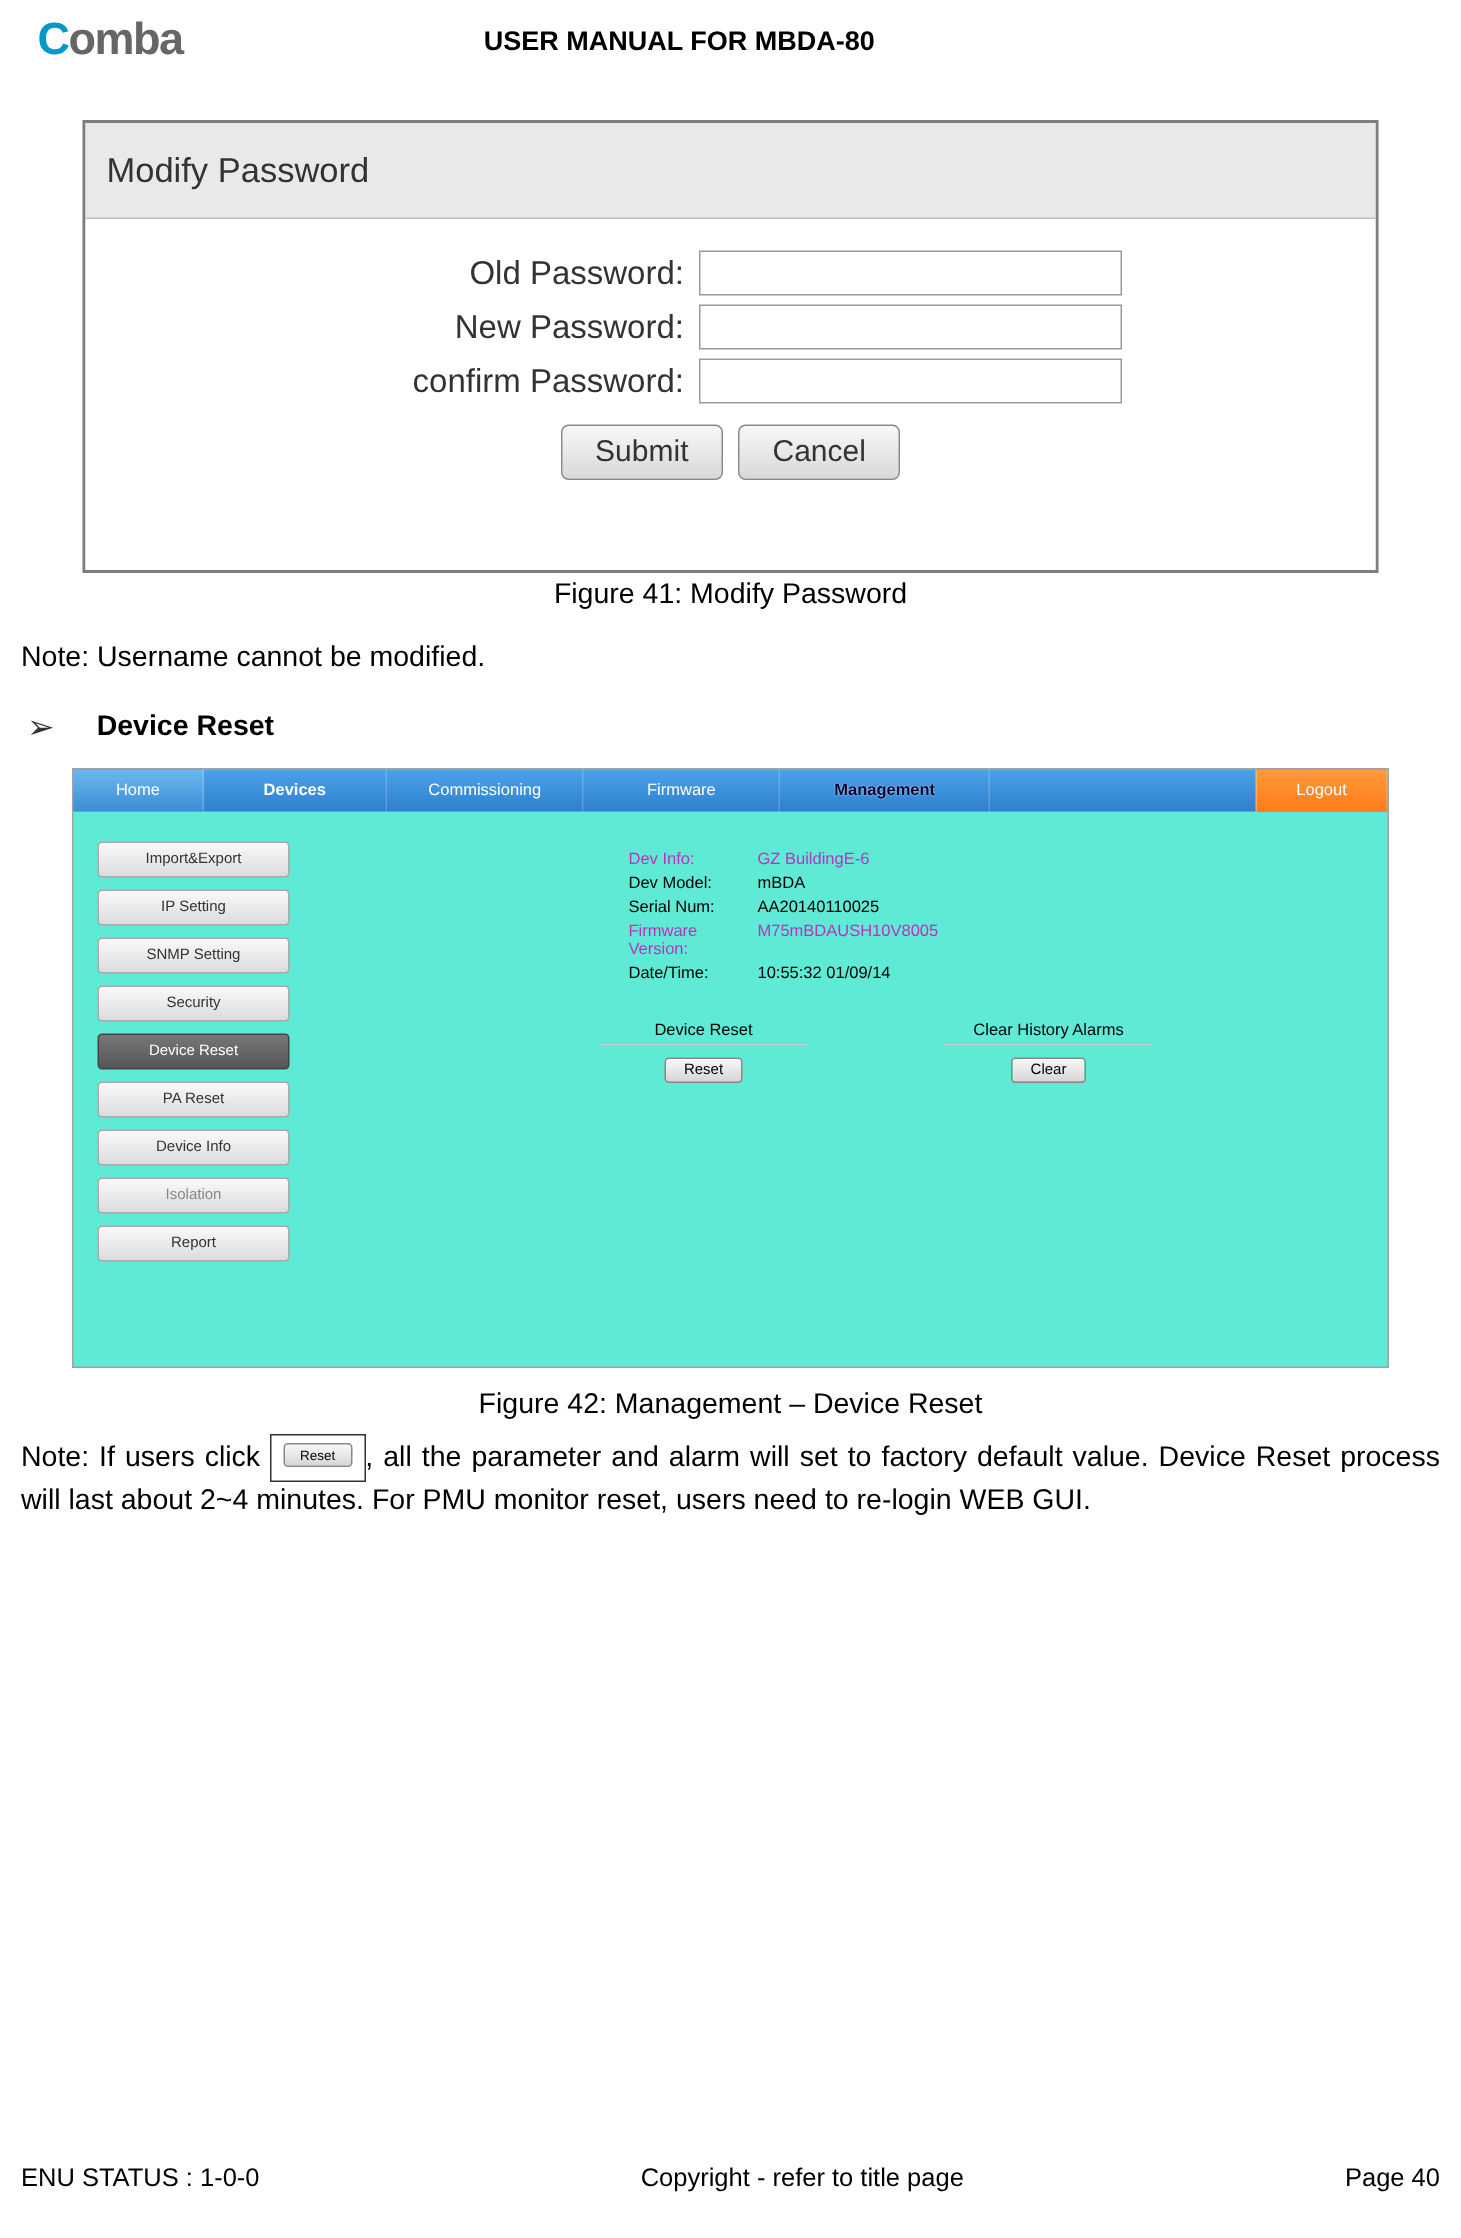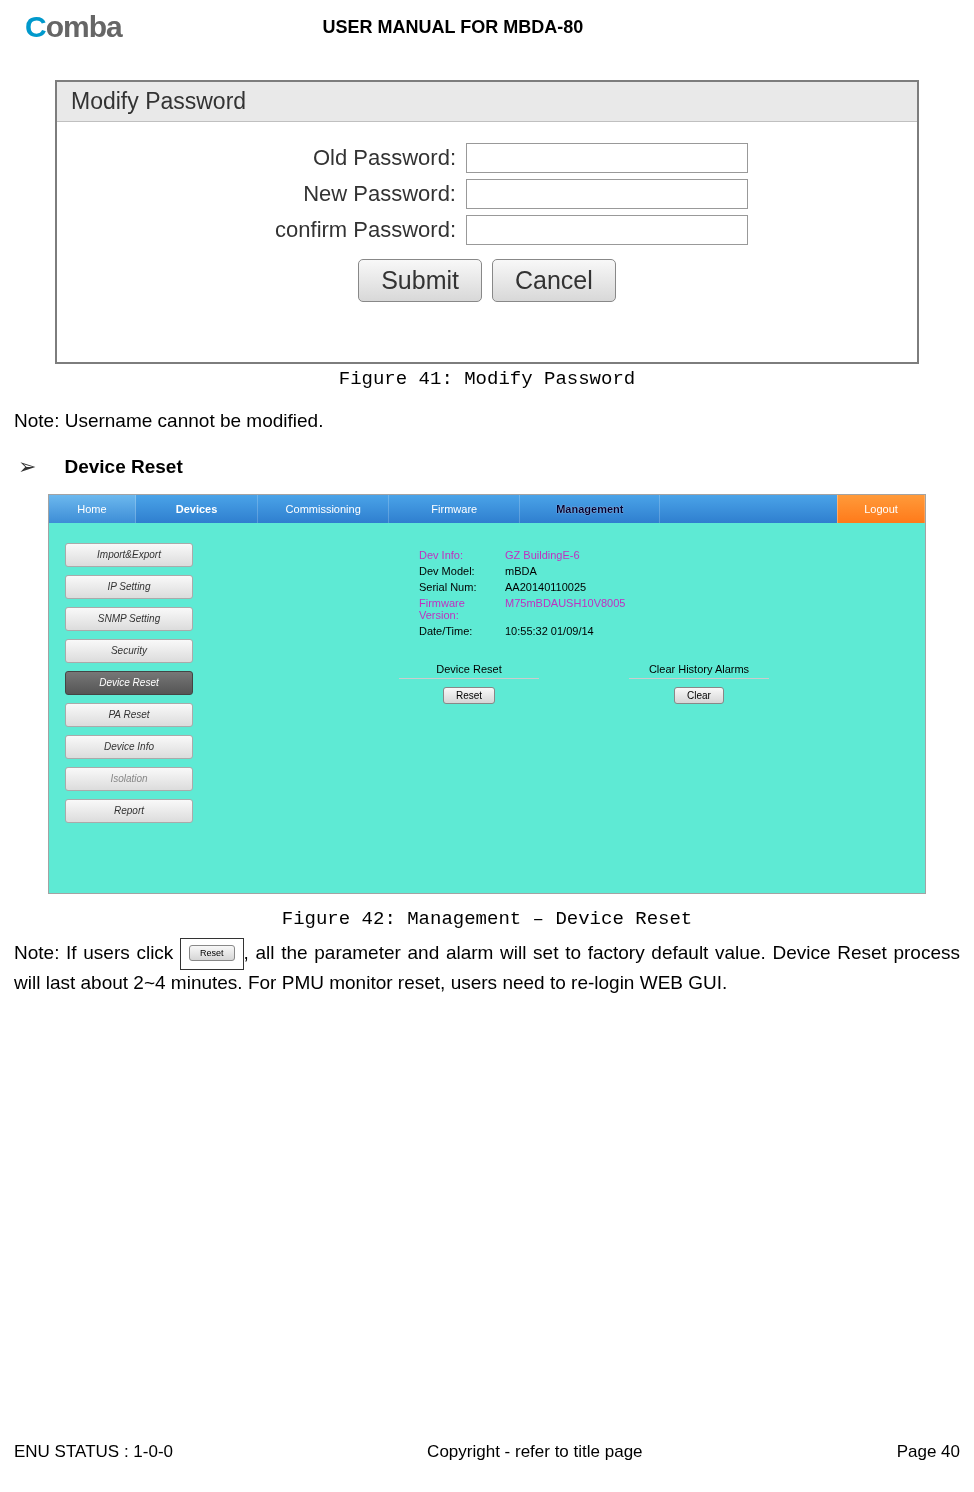--- a/index.html
+++ b/index.html
@@ -37,21 +37,21 @@
       margin-left: -180px;
     }
     .fig41 {
       border: 2px solid #7d7d7d;
       margin: 30px 45px 0 45px;
       background: #f3f3f3;
     }
     .fig41-title {
       font-family: "Segoe UI", Arial, sans-serif;
       font-size: 23px;
-      padding: 6px 14px;
+      padding: 18px 14px;
       background: #e9e9e9;
       border-bottom: 1px solid #c0c0c0;
       color: #333;
     }
     .fig41-body {
       background: #fff;
       padding: 15px 20px 60px 20px;
       text-align: center;
     }
     .fig41-row {
@@ -78,29 +78,28 @@
       margin-top: 14px;
       display: flex;
       justify-content: center;
       gap: 10px;
     }
     .fig41-btn {
       border: 1px solid #888;
       border-radius: 5px;
       background: linear-gradient(#f8f8f8, #d8d8d8);
       padding: 6px 22px;
-      font-size: 25px;
+      font-size: 20px;
       font-family: "Segoe UI", Arial, sans-serif;
       color: #333;
     }
     .figure-caption {
       text-align: center;
       font-size: 19px;
       margin-top: 4px;
-      font-family: Liberation Mono, monospace;
     }
     .body-text {
       font-size: 19px;
       margin: 18px 4px 0 4px;
       line-height: 1.35;
     }
     .bullet-row {
       display: flex;
       align-items: center;
       margin: 20px 0 14px 8px;
@@ -146,21 +145,20 @@
       justify-content: center;
     }
     .fig42-body {
       display: flex;
       min-height: 370px;
     }
     .fig42-sidebar {
       width: 160px;
       padding: 20px 16px;
       box-sizing: border-box;
-      font-style: italic;
     }
     .fig42-side-btn {
       display: block;
       width: 126px;
       height: 22px;
       line-height: 22px;
       text-align: center;
       font-size: 10px;
       margin-bottom: 8px;
       background: linear-gradient(#f9f9f9, #dcdcdc);

